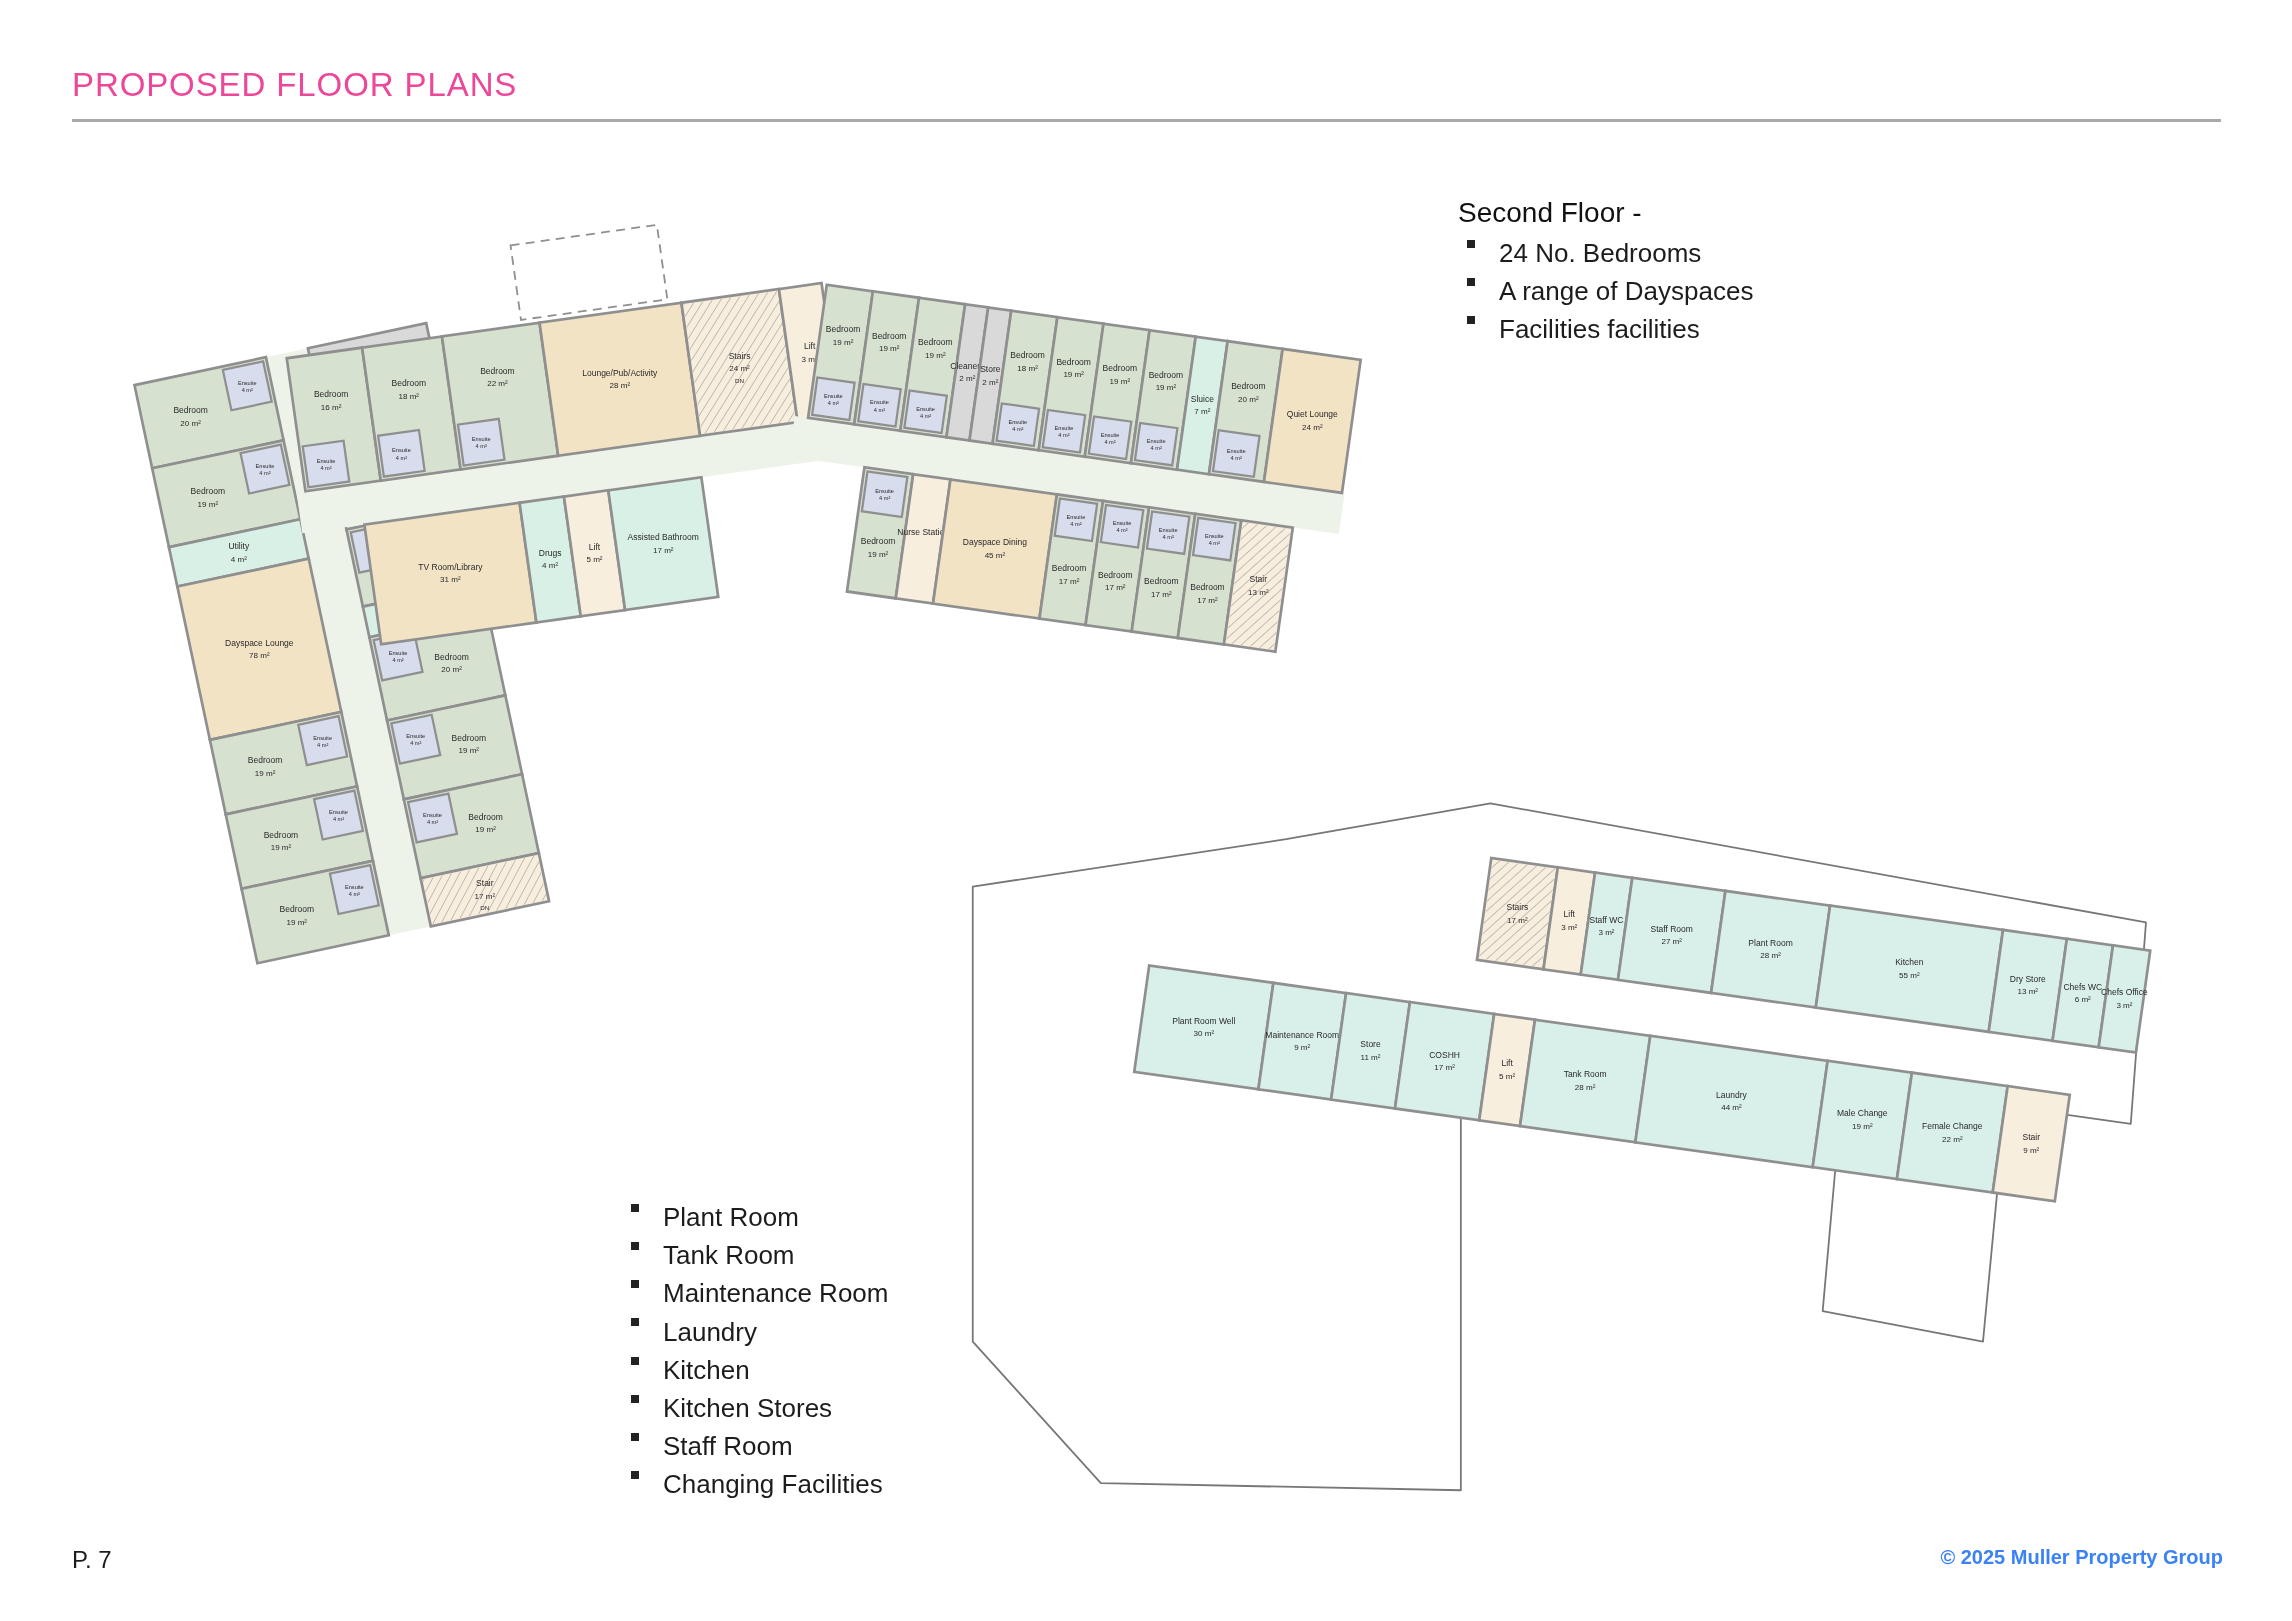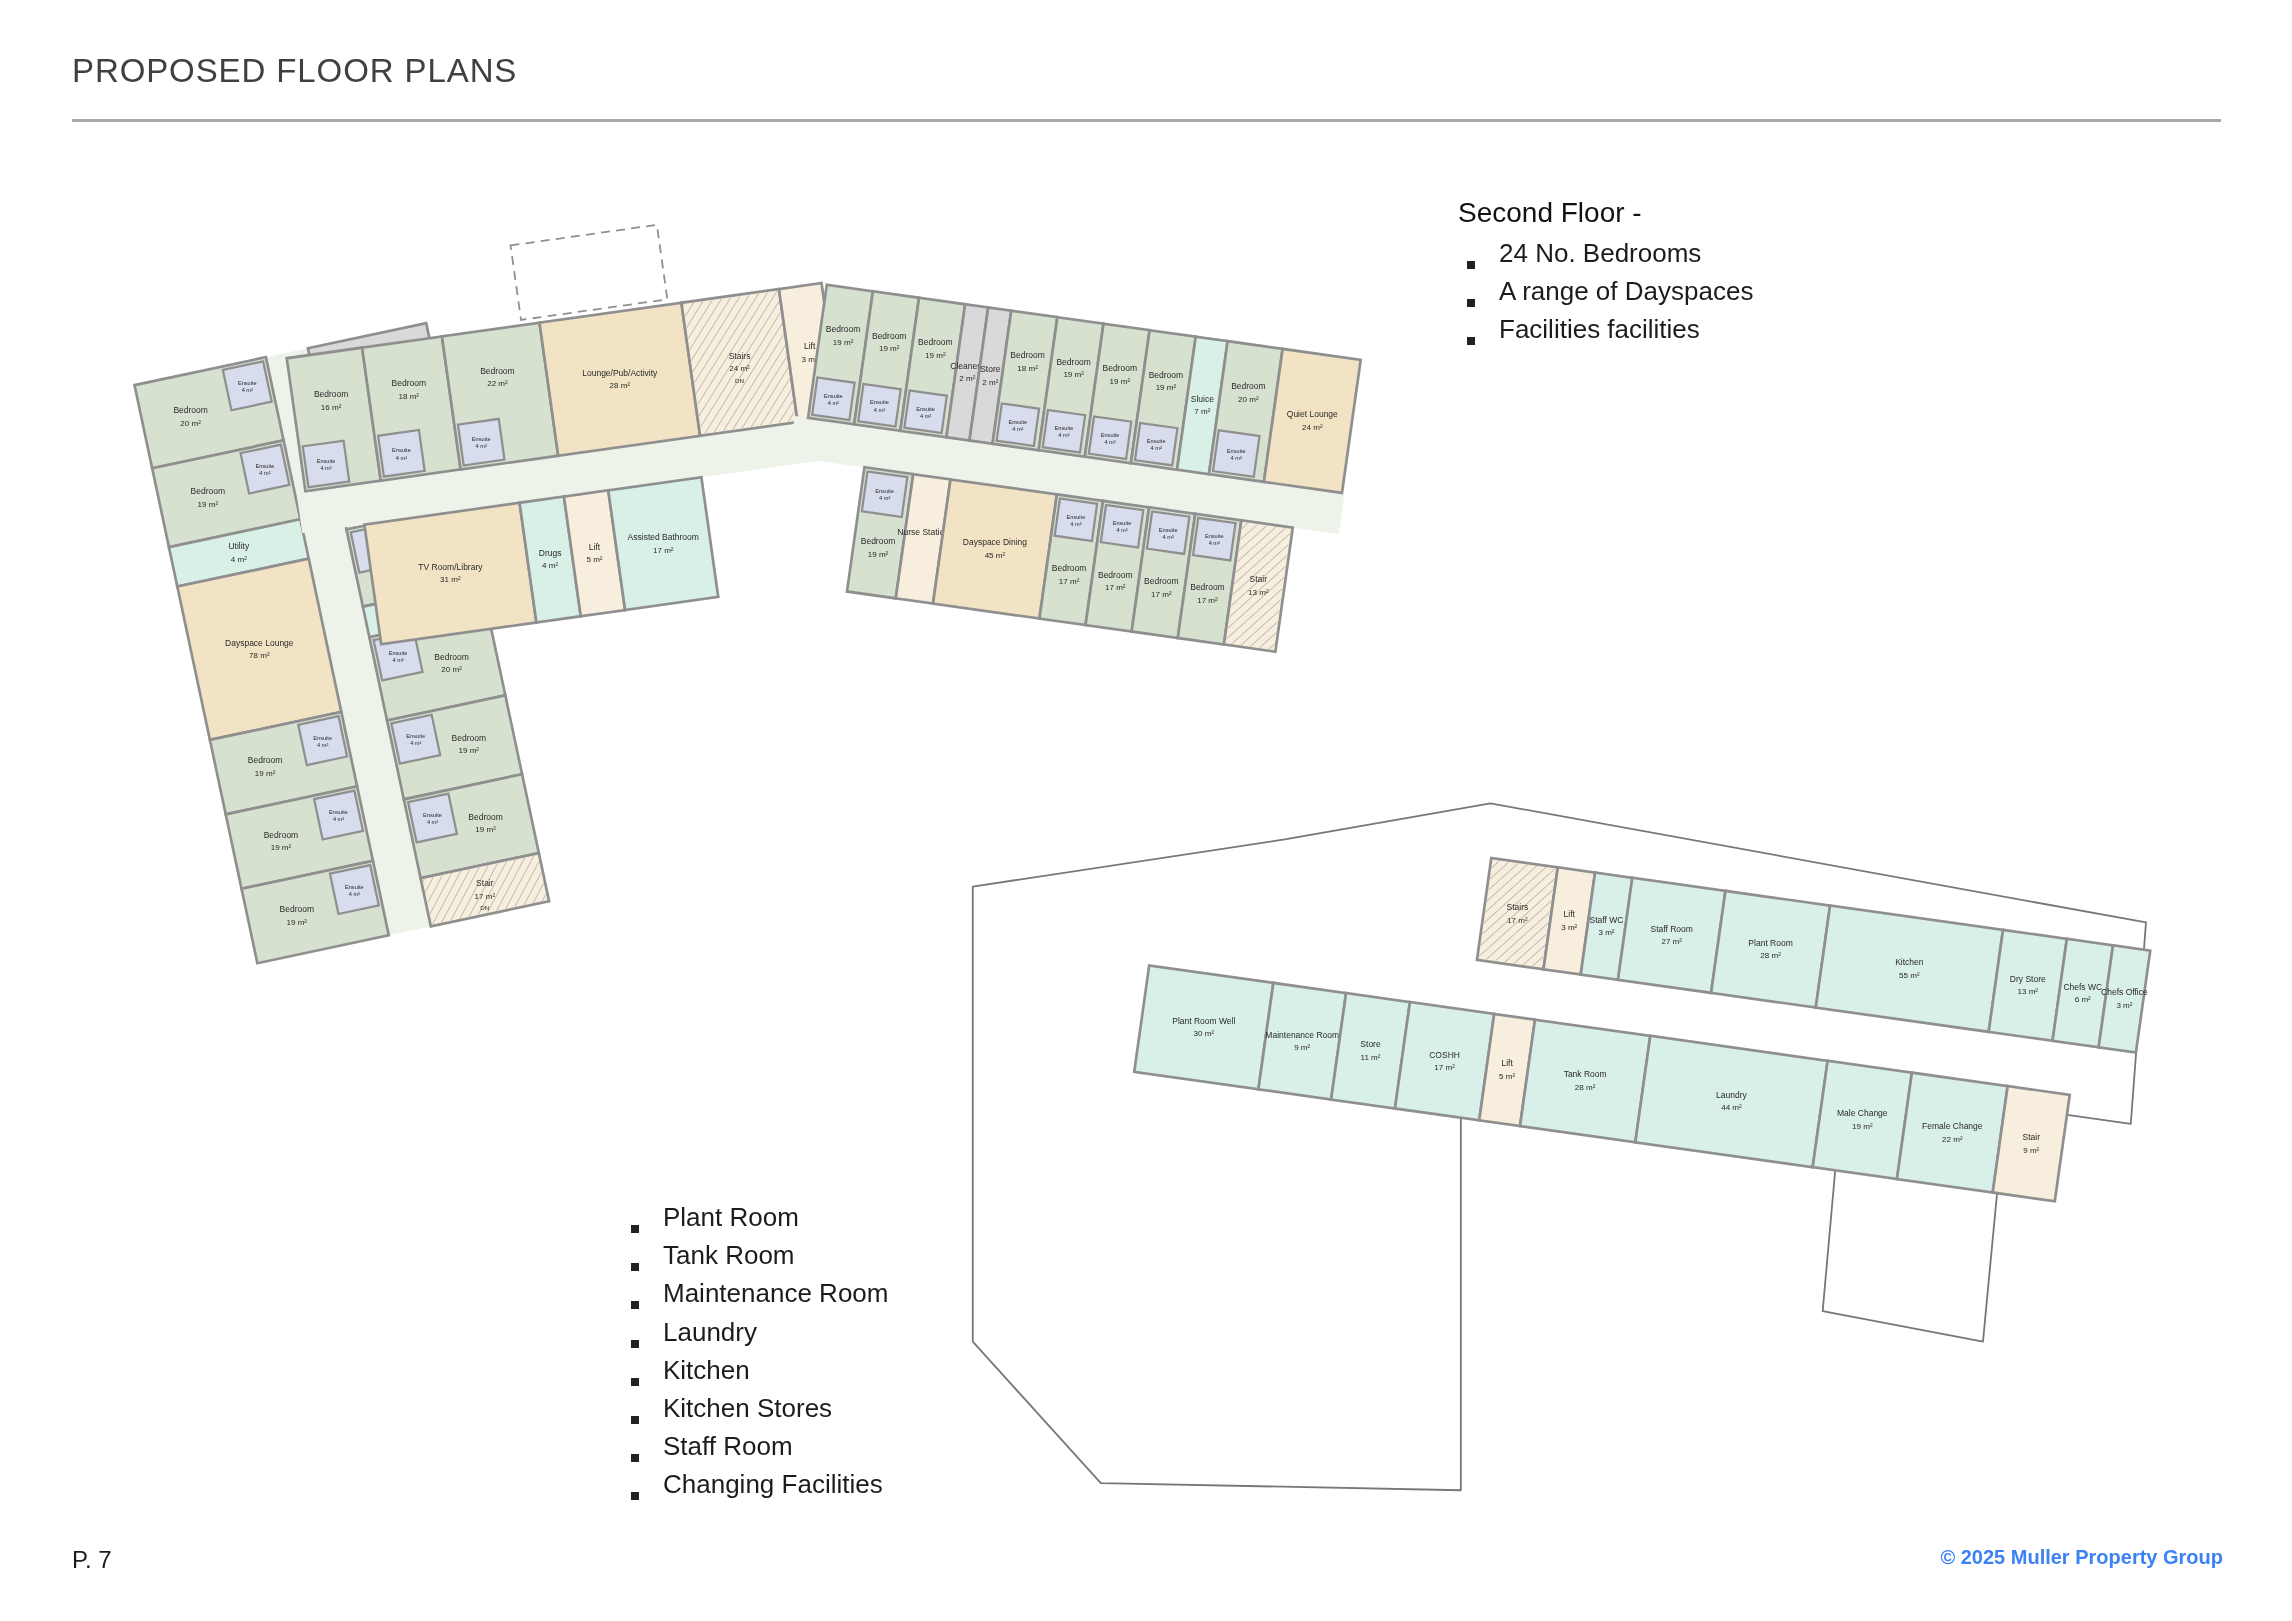--- a/index.html
+++ b/index.html
@@ -1,27 +1,27 @@
 <!DOCTYPE html>
 <html style="font-size:14.3px"><head>
 <meta charset="utf-8">
 <style>
   html,body{margin:0;padding:0;}
   body{
     width:2293px;height:1621px;position:relative;background:#ffffff;
     font-family:"Liberation Sans",sans-serif;overflow:hidden;color:#1c1c1c;
   }
   .title{
-    position:absolute;left:72px;top:52px;font-size:33px;letter-spacing:0.9px;
-    color:#404040;font-weight:400;
+    position:absolute;left:72px;top:66px;font-size:33px;letter-spacing:0.9px;
+    color:#ec4899;font-weight:400;
   }
   .rule{position:absolute;left:72px;top:119px;width:2149px;height:2.7px;background:#a9a9a9;}
   .ann{position:absolute;}
   .ann-heading{font-size:28px;font-weight:400;color:#111;margin:0 0 9px 0;}
-  .b-row{font-size:26px;display:flex;align-items:flex-end;margin:0 0 7.2px 0;color:#1c1c1c;}
+  .b-row{font-size:26px;display:flex;align-items:flex-start;margin:0 0 7.2px 0;color:#1c1c1c;}
   .b-marker{width:8px;height:8px;background:#222;margin:1.8px 24px 0 9px;flex:none;}
   #ann-second{left:1458px;top:197px;width:502px;}
   #ann-roof{left:622px;top:1202px;width:555px;}
   .footer-left{position:absolute;left:72px;top:1546px;font-size:24px;color:#1c1c1c;}
   .footer-right{position:absolute;right:70px;top:1546px;font-size:20px;font-weight:700;color:#3b82f6;}
   #plan{position:absolute;left:0;top:0;}
   text{font-family:"Liberation Sans",sans-serif;}
 </style>
 </head>
 <body>

